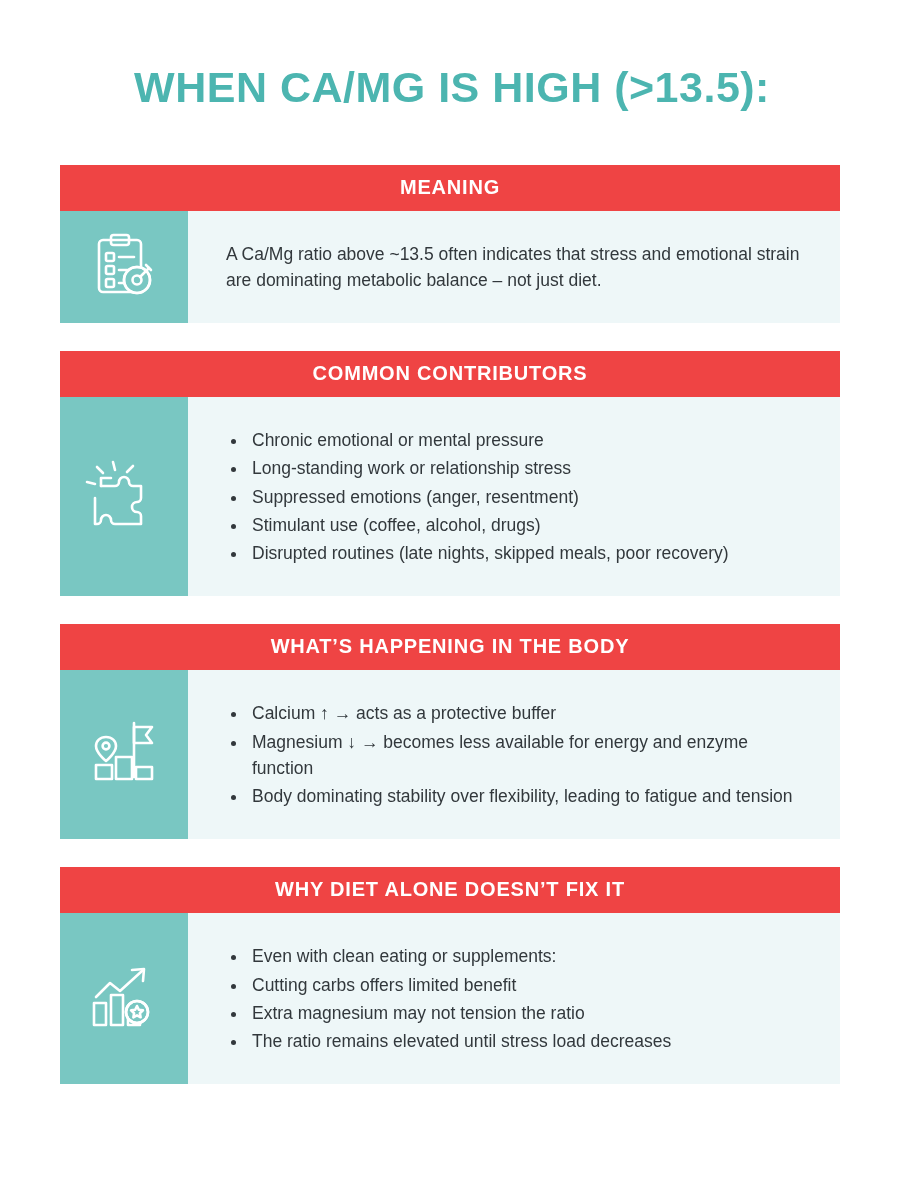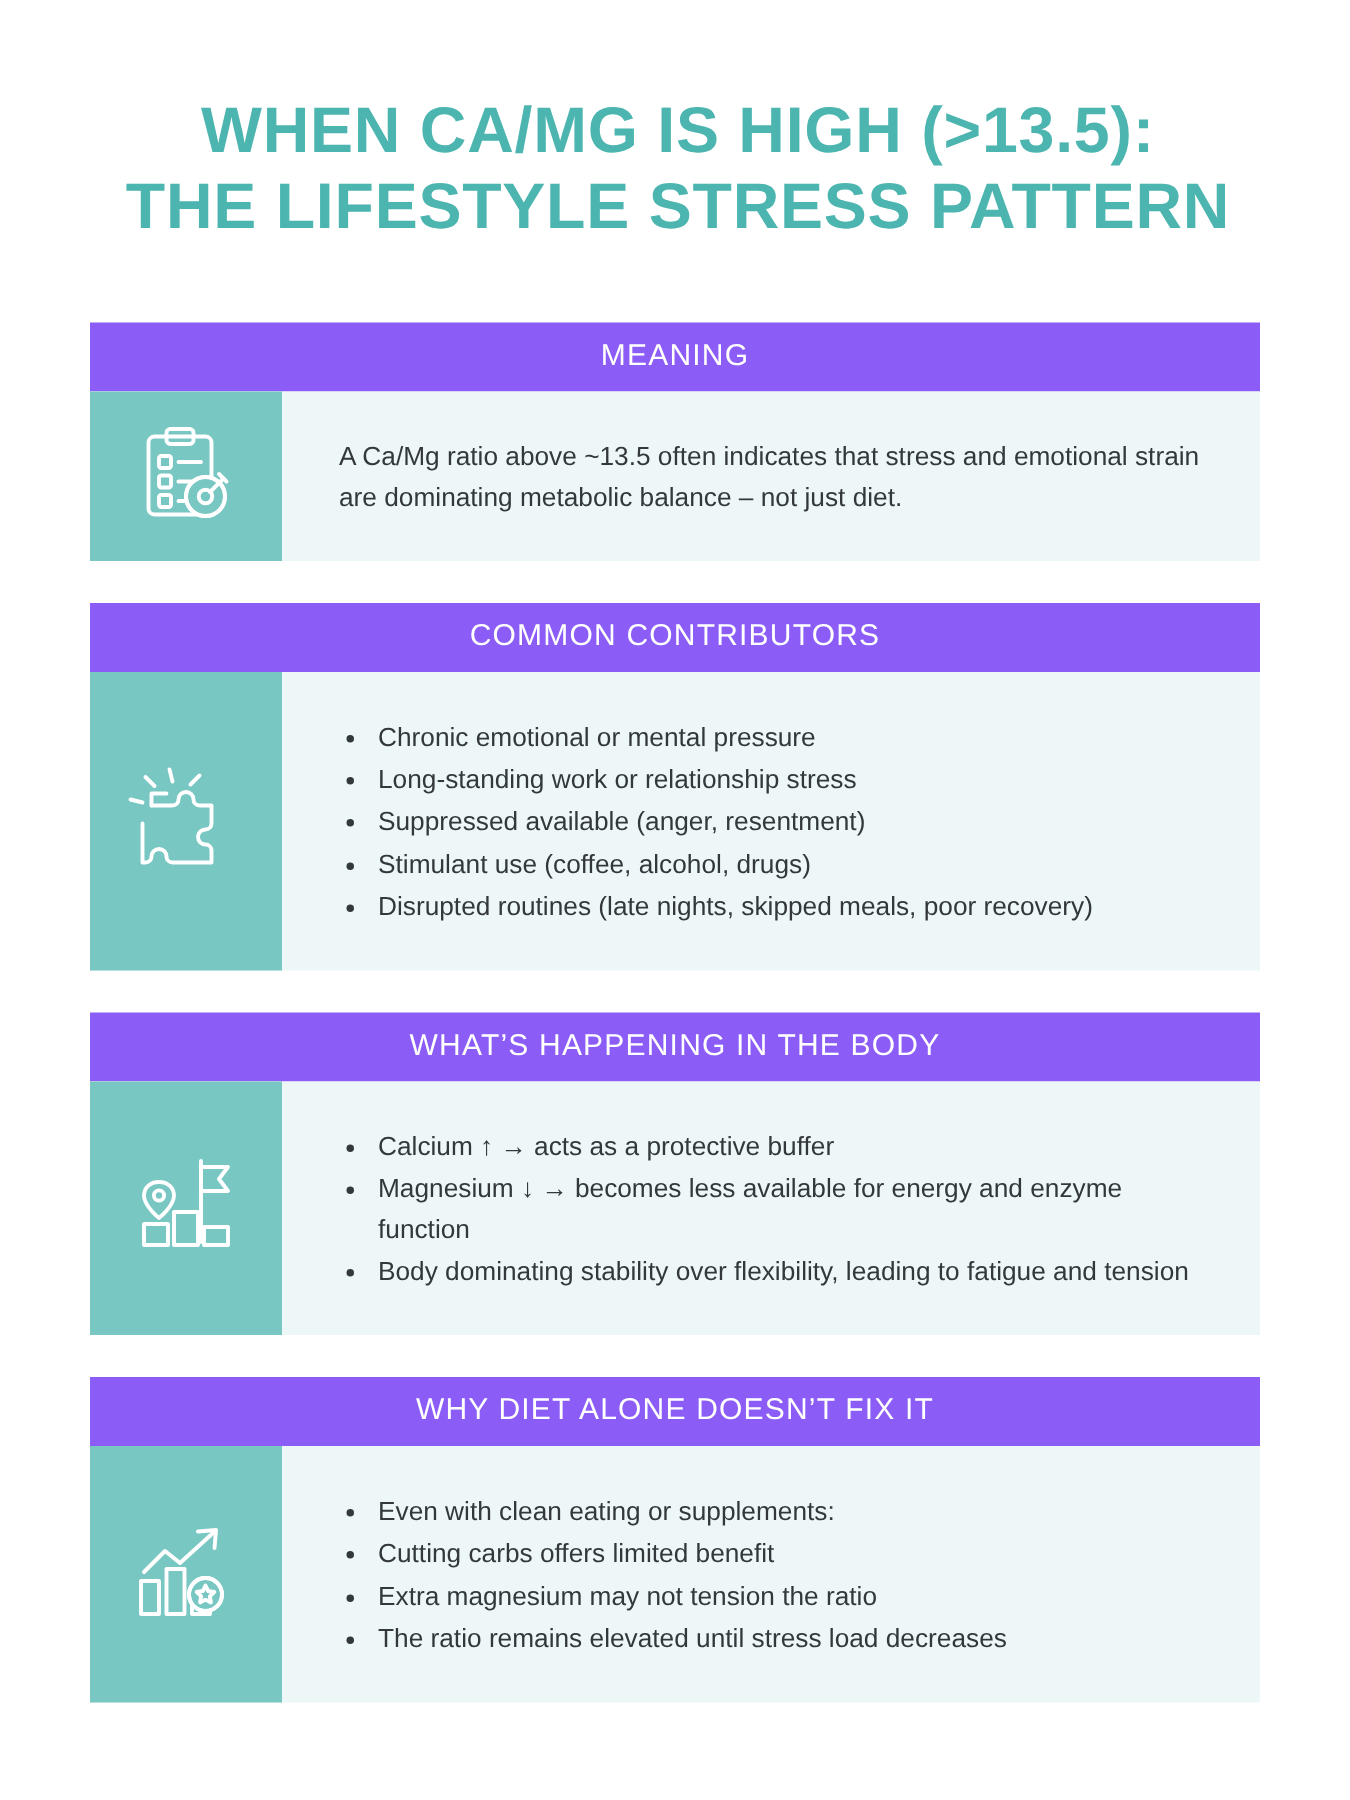--- a/index.html
+++ b/index.html
@@ -40,24 +40,24 @@
 
   
   .sections {
     margin-top: 52px;
     padding: 0 60px;
   }
   .section {
     margin-bottom: 28px;
   }
   .section-header {
-    background: #8b5cf6;
+    background: #ef4444;
     color: #ffffff;
     text-align: center;
-    font-weight: normal;
+    font-weight: bold;
     font-size: 20px;
     letter-spacing: 0.8px;
     padding: 11px 8px 12px 8px;
     text-transform: uppercase;
   }
   .section-body {
     display: flex;
     align-items: stretch;
     background: #eef7f8;
   }
@@ -107,21 +107,20 @@
     display: block;
   }
 </style>
 </head>
 <body>
 
 <div class="page">
 
   <div class="title">
     <span class="line">When Ca/Mg is High (&gt;13.5):</span>
-    <span class="line">The Lifestyle Stress Pattern</span>
   </div>
 
   <div class="sections">
 
     <div class="section">
       <div class="section-header">Meaning</div>
       <div class="section-body">
         <div class="icon-cell">
           <svg width="78" height="78" viewBox="0 0 78 78" fill="none" stroke="#ffffff" stroke-width="2.6" stroke-linecap="round" stroke-linejoin="round">
             <rect x="14" y="12" width="42" height="52" rx="4"></rect>
@@ -155,21 +154,21 @@
             <line x1="20" y1="17" x2="14" y2="11"></line>
             <line x1="32" y1="14" x2="30" y2="6"></line>
             <line x1="44" y1="16" x2="50" y2="10"></line>
             <line x1="12" y1="28" x2="4" y2="26"></line>
           </svg>
         </div>
         <div class="content-cell">
           <ul>
             <li>Chronic emotional or mental pressure</li>
             <li>Long-standing work or relationship stress</li>
-            <li>Suppressed available (anger, resentment)</li>
+            <li>Suppressed emotions (anger, resentment)</li>
             <li>Stimulant use (coffee, alcohol, drugs)</li>
             <li>Disrupted routines (late nights, skipped meals, poor recovery)</li>
           </ul>
         </div>
       </div>
     </div>
 
     <div class="section">
       <div class="section-header">What’s Happening in the Body</div>
       <div class="section-body">

